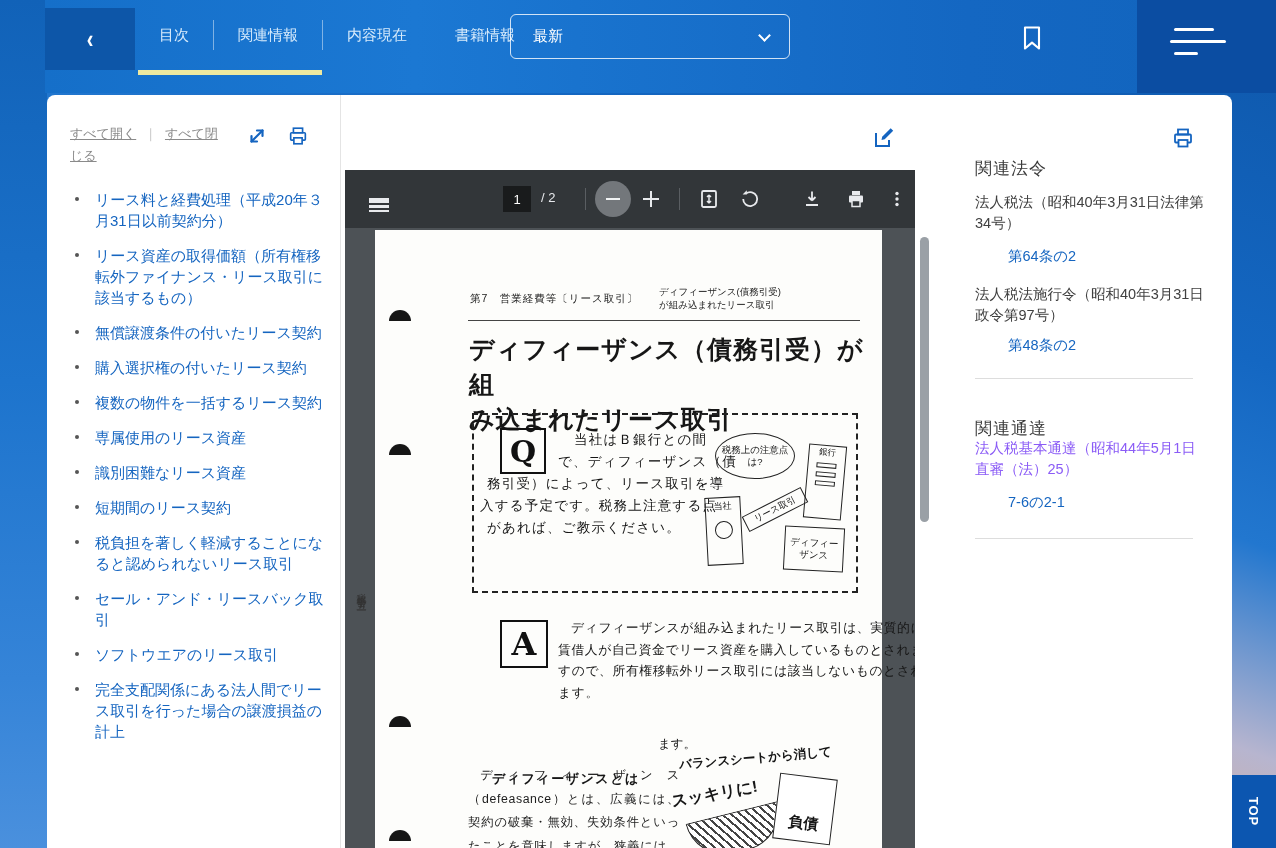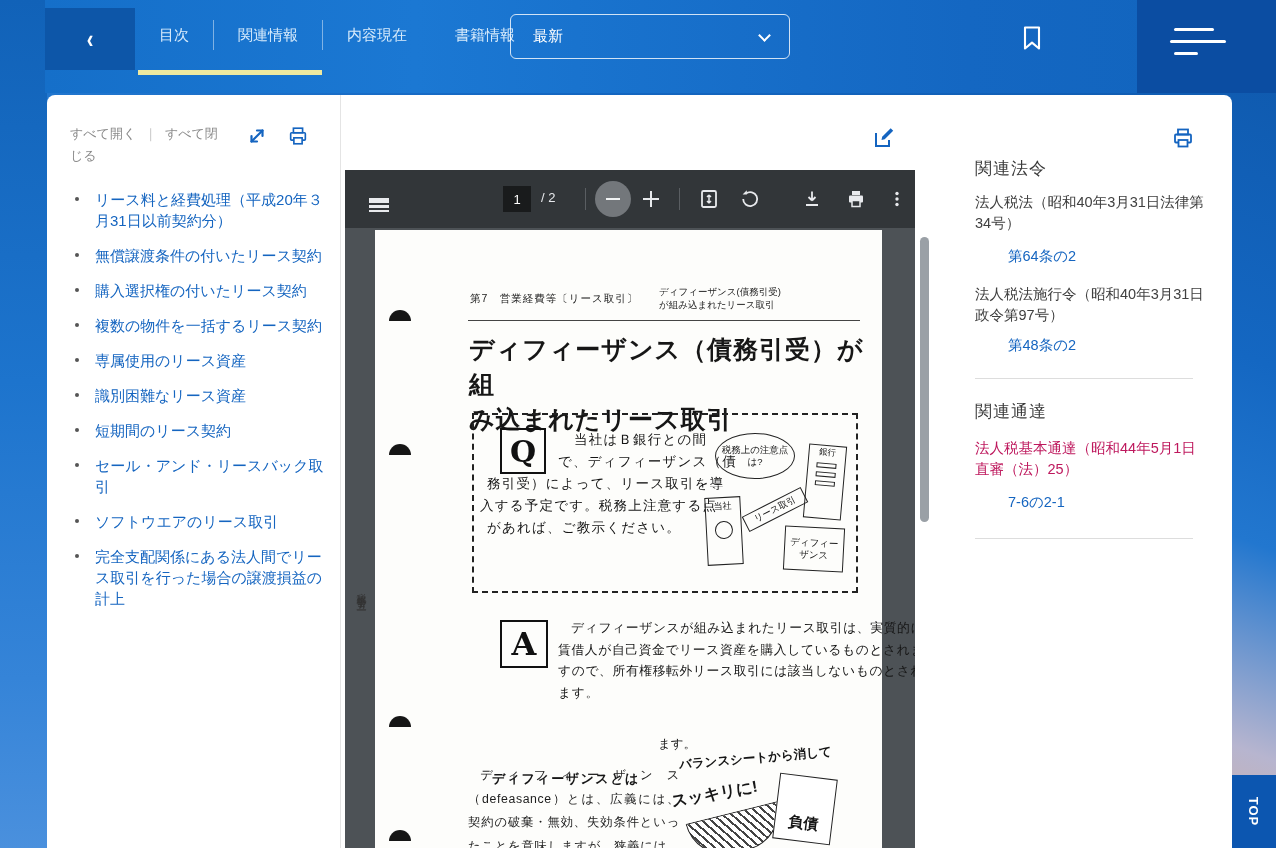--- a/index.html
+++ b/index.html
@@ -36,21 +36,21 @@
   .menu-btn .b3 { width:24px; margin-left:4px; margin-bottom:0; }
 
   
   .panel { position:absolute; left:47px; top:95px; width:1185px; height:753px;
     background:#fff; border-radius:8px 8px 0 0; }
 
   
   .sidebar { position:absolute; left:0; top:0; width:294px; height:753px; border-right:1px solid #e4e4e4; overflow:hidden; }
   .sb-head { position:absolute; left:23px; top:28px; width:260px; }
   .sb-links { display:inline-block; width:158px; font-size:13px; color:#8a8a8a; line-height:22px; vertical-align:top; }
-  .sb-links a { color:#8a8a8a; cursor:pointer; }
+  .sb-links a { color:#8a8a8a; text-decoration:underline; cursor:pointer; }
   .sb-links .sep { text-decoration:none; margin:0 8px; color:#bbb; }
   .sb-icon { display:inline-block; width:22px; height:22px; margin-left:14px; vertical-align:top; margin-top:2px; cursor:pointer; }
   .toc { position:absolute; left:0; top:93px; width:294px; list-style:none; }
   .toc li { position:relative; padding:1px 14px 1px 48px; margin-bottom:12px;
     font-size:15px; line-height:21px; color:#1565c0; cursor:pointer; }
   .toc li::before { content:""; position:absolute; left:28px; top:9px; width:4px; height:4px; border-radius:50%; background:#555; }
   .toc li.selected { background:#d9e7f4; padding-top:6px; padding-bottom:6px; }
   .toc li.selected::before { top:14px; }
 
   
@@ -117,21 +117,21 @@
     background:repeating-linear-gradient(55deg,#fff 0 4px,#444 4px 6px); border:1.5px solid #222; border-radius:0 0 40px 40px; }
   .c2-paper { position:absolute; left:105px; top:26px; width:58px; height:66px; border:1.5px solid #222; transform:rotate(7deg);
     background:#fff; font-size:15px; font-weight:bold; display:flex; align-items:flex-end; justify-content:center; padding-bottom:8px; }
 
   
   .related { position:absolute; left:928px; top:0; width:257px; height:753px; }
   .rel-print { position:absolute; right:37px; top:31px; width:24px; height:24px; cursor:pointer; }
   .rel-h { position:absolute; left:0; font-size:17px; color:#3a3a3a; letter-spacing:1px; }
   .rel-link { position:absolute; left:0; width:232px; font-size:14.5px; line-height:21px; color:#404040; cursor:pointer; }
   .rel-sub { position:absolute; left:33px; font-size:14.5px; color:#1565c0; cursor:pointer; }
-  .rel-text { position:absolute; left:0; width:232px; font-size:14.5px; line-height:21px; color:#be185d; }
+  .rel-text { position:absolute; left:0; width:232px; font-size:14.5px; line-height:21px; color:#8b5cf6; }
   .rel-div { position:absolute; left:0; width:218px; border-top:1px solid #ddd; }
 
   .top-btn { position:absolute; right:0; bottom:0; width:44px; height:73px; background:#0c56b0;
     display:flex; align-items:center; justify-content:center; cursor:pointer; }
   .top-btn span { color:#fff; font-size:13px; font-weight:bold; transform:rotate(90deg); letter-spacing:1px; }
 
   svg { display:block; }
 </style>
 </head>
 <body>
@@ -189,26 +189,28 @@
           <g stroke="#1464c0" stroke-width="1.8" fill="none">
             <rect x="7" y="3.5" width="10" height="5"></rect>
             <rect x="4" y="8.5" width="16" height="8" rx="1"></rect>
             <rect x="7.5" y="14" width="9" height="6.5" fill="#fff"></rect>
           </g>
         </svg>
       </span>
     </div>
     <ul class="toc">
       <li>リース料と経費処理（平成20年３月31日以前契約分）</li>
+      <li>リース資産の取得価額（所有権移転外ファイナンス・リース取引に該当するもの）</li>
       <li>無償譲渡条件の付いたリース契約</li>
       <li>購入選択権の付いたリース契約</li>
       <li>複数の物件を一括するリース契約</li>
       <li>専属使用のリース資産</li>
       <li>識別困難なリース資産</li>
       <li>短期間のリース契約</li>
+      <li>税負担を著しく軽減することになると認められないリース取引</li>
       <li>セール・アンド・リースバック取引</li>
       <li>ソフトウエアのリース取引</li>
       <li>完全支配関係にある法人間でリース取引を行った場合の譲渡損益の計上</li>
 
     </ul>
   </div>
 
   <div class="edit-btn">
     <svg width="24" height="24" viewBox="0 0 24 24">
       <path d="M4 7v13h13v-6" fill="none" stroke="#1464c0" stroke-width="2"></path>
@@ -347,21 +349,21 @@
           <rect x="7.5" y="14" width="9" height="6.5" fill="#fff"></rect>
         </g>
       </svg>
     </div>
     <div class="rel-h" style="top:62px">関連法令</div>
     <div class="rel-link" style="top:97px">法人税法（昭和40年3月31日法律第34号）</div>
     <div class="rel-sub" style="top:152px">第64条の2</div>
     <div class="rel-link" style="top:189px">法人税法施行令（昭和40年3月31日政令第97号）</div>
     <div class="rel-sub" style="top:241px">第48条の2</div>
     <div class="rel-div" style="top:283px"></div>
-    <div class="rel-h" style="top:305px">関連通達</div>
+    <div class="rel-h" style="top:322px">関連通達</div>
     <div class="rel-text" style="top:343px">法人税基本通達（昭和44年5月1日直審（法）25）</div>
     <div class="rel-sub" style="top:398px">7-6の2-1</div>
     <div class="rel-div" style="top:443px"></div>
   </div>
 </div>
 
 <div class="top-btn">
   <span>TOP</span>
 </div>
 

